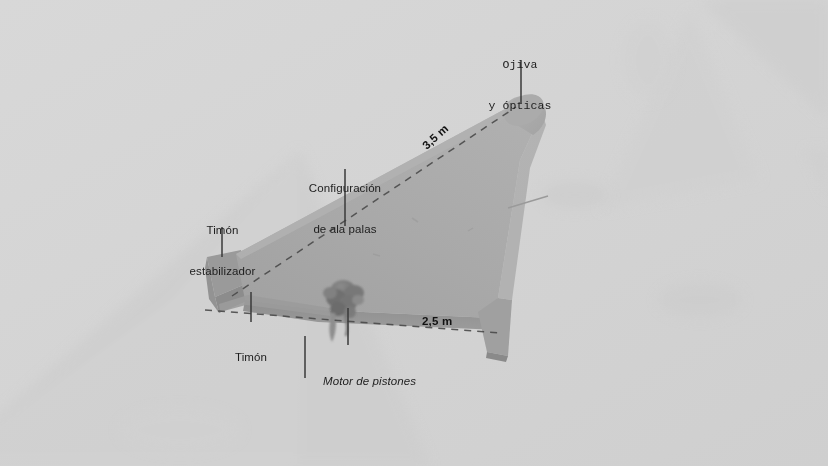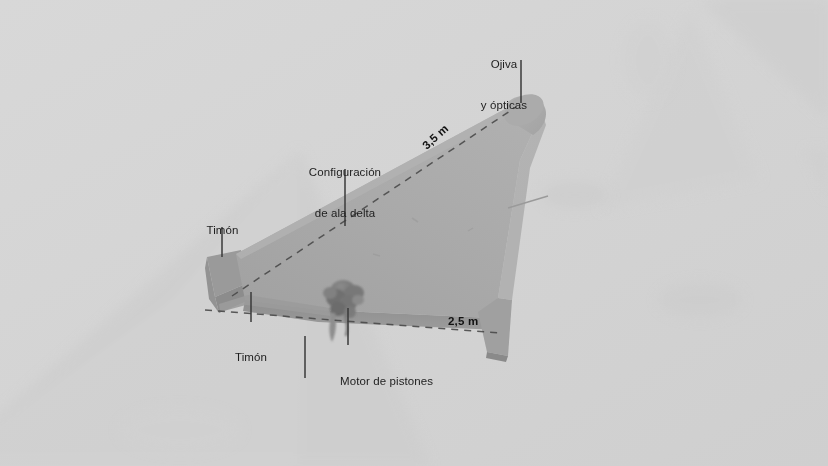--- a/index.html
+++ b/index.html
@@ -208,42 +208,43 @@
     <g stroke="#3a3a3a" stroke-width="1.5" stroke-linecap="butt" fill="none">
       <line x1="521" y1="60" x2="521" y2="103"></line>
       <line x1="345" y1="169" x2="345" y2="226"></line>
       <line x1="222" y1="227" x2="222" y2="257"></line>
       <line x1="251" y1="322" x2="251" y2="292"></line>
       <line x1="305" y1="378" x2="305" y2="336"></line>
       <line x1="348" y1="345" x2="348" y2="308"></line>
     </g>
   </svg>
 
-  <div class="lbl center" style="left:449px; top:31px; width:110px;">
+  <div class="lbl center" style="left:465px; top:31px; width:110px;font-family:Liberation Mono, monospace;">
     <div>Ojiva</div>
     <div>y ópticas</div>
   </div>
 
-  <div class="lbl center" style="left:265px; top:139px; width:160px;">
+  <div class="lbl center" style="left:265px; top:155px; width:160px;">
     <div>Configuración</div>
-    <div>de ala delta</div>
+    <div>de ala palas</div>
   </div>
 
   <div class="lbl center" style="left:155px; top:197px; width:135px;">
     <div>Timón</div>
+    <div>estabilizador</div>
   </div>
 
   <div class="lbl center" style="left:186px; top:324px; width:130px;">
     <div>Timón</div>
   </div>
 
   <div class="lbl center" style="left:244px; top:380px; width:122px;">
   </div>
 
-  <div class="lbl" style="left:340px; top:348px; width:180px;">
+  <div class="lbl" style="left:323px; top:348px; width:180px;font-style:italic;">
     <div>Motor de pistones</div>
   </div>
 
   <div class="dim" style="left:424px; top:141px; transform: rotate(-42deg); transform-origin: 0 50%;">3,5 m</div>
 
-  <div class="dim" style="left:448px; top:315px;text-align:right;">2,5 m</div>
+  <div class="dim" style="left:422px; top:315px;text-align:right;">2,5 m</div>
 
 </div>
 
 </body></html>

